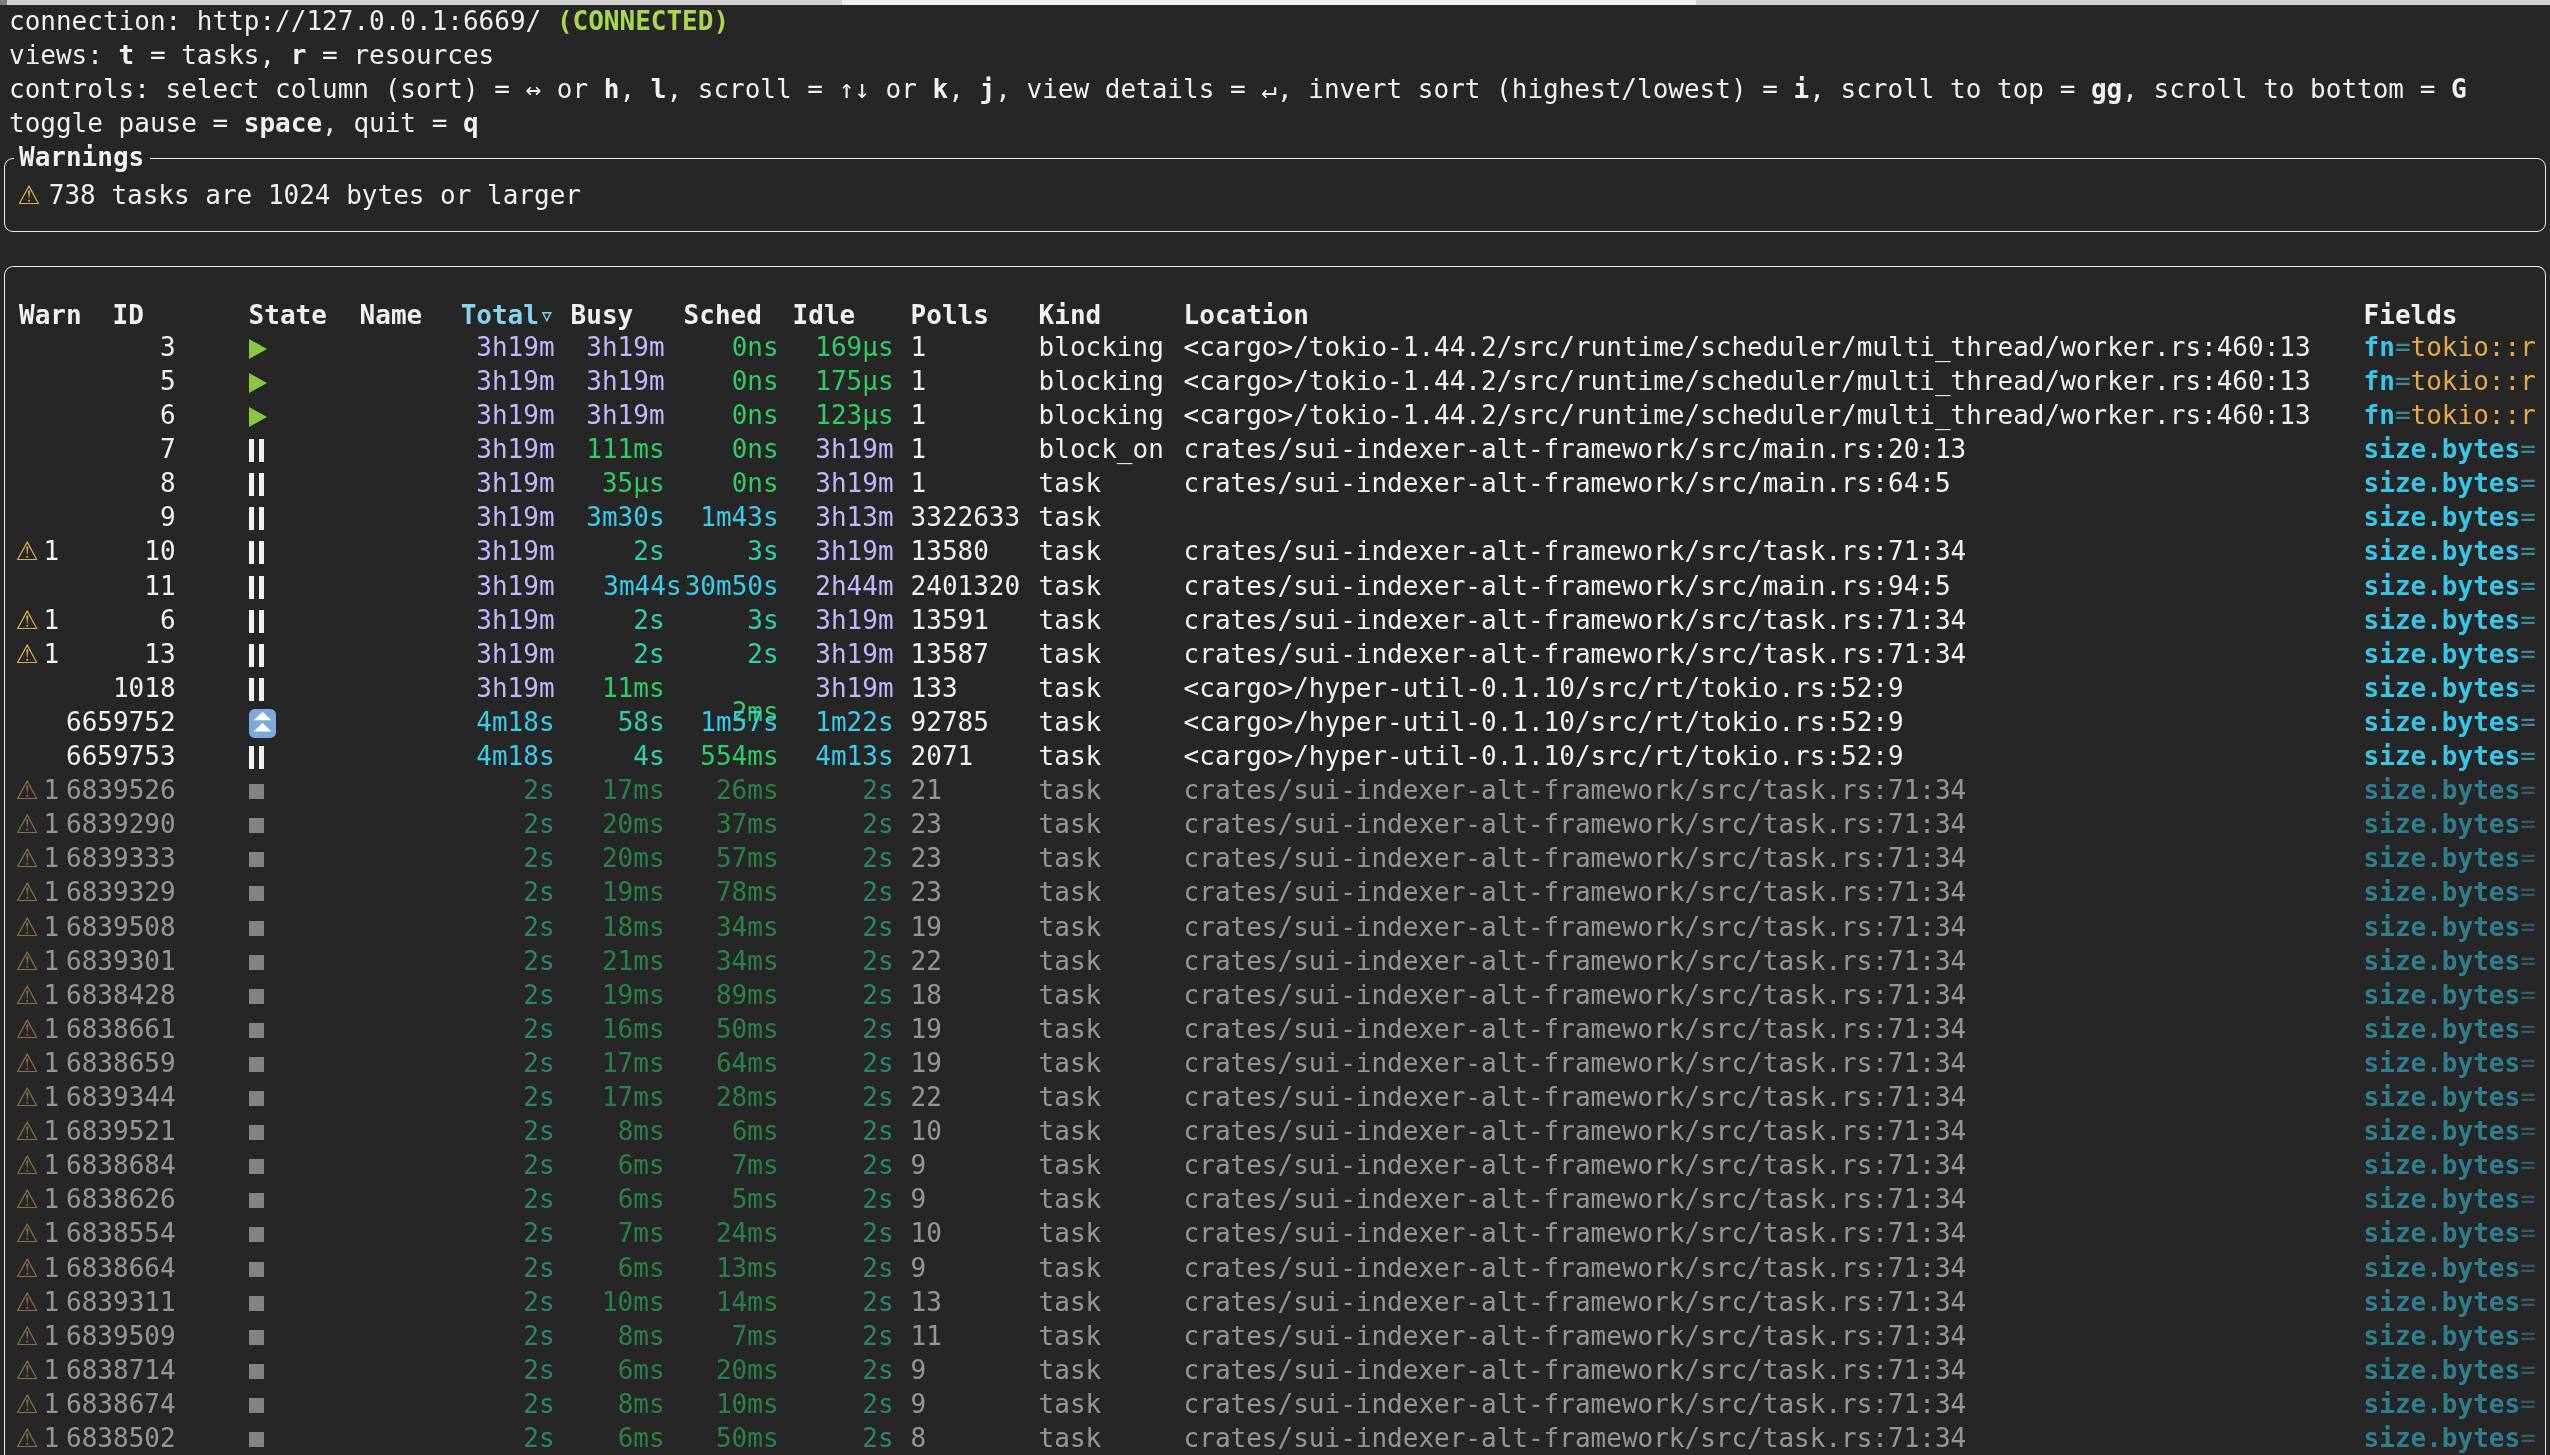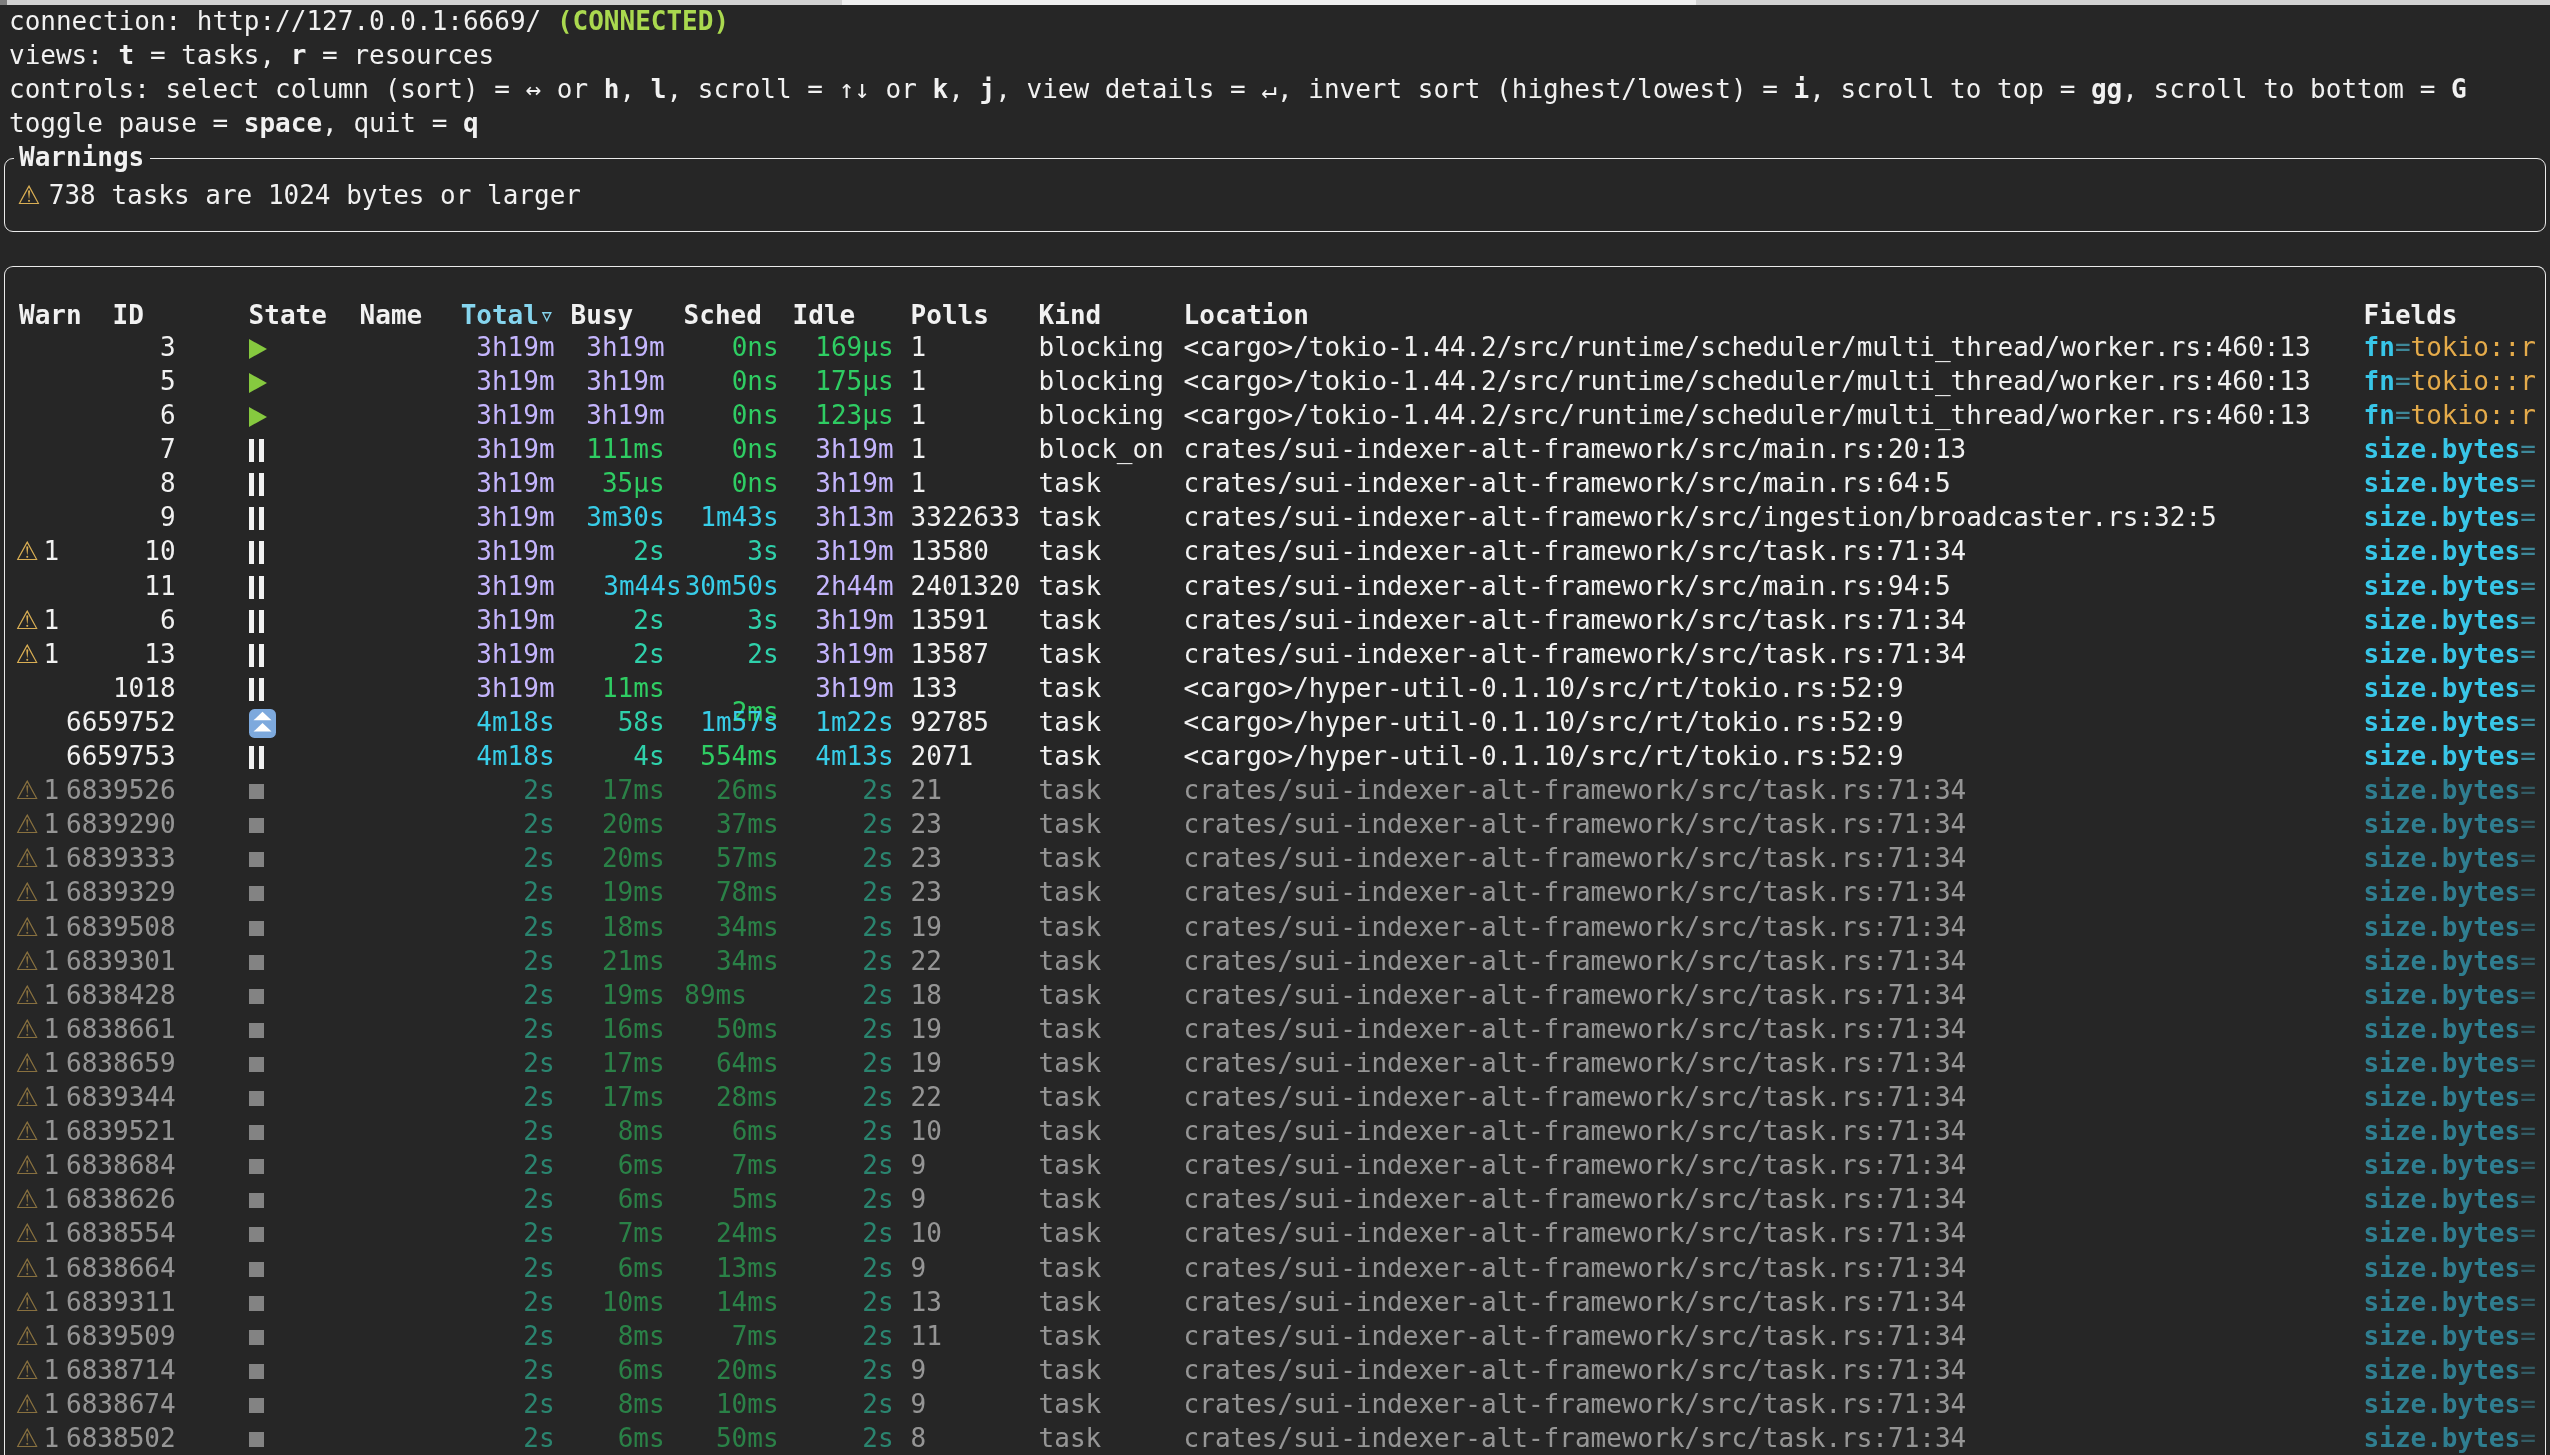--- a/index.html
+++ b/index.html
@@ -146,21 +146,20 @@
       </div>
       <div class="trow" style="top: 233px;">
         <span class="cell num" style="left: 36px; width: 135px;">9</span>
         <span class="cell" style="left: 244px;"><span class="i-pause"></span></span>
         <span class="cell num u-h" style="left: 406px; width: 144px;">3h19m</span>
         <span class="cell num u-m" style="left: 534px; width: 126px;">3m30s</span>
         <span class="cell num u-m" style="left: 648px; width: 126px;">1m43s</span>
         <span class="cell num u-h" style="left: 763px; width: 126px;">3h13m</span>
         <span class="cell" style="left: 906px;">3322633</span>
         <span class="cell" style="left: 1034px;">task</span>
-        <span class="cell" style="left: 1179px;">crates/sui-indexer-alt-framework/src/ingestion/broadcaster.rs:32:5</span>
         <span class="cell" style="left: 2359px;"><span class="fk">size.bytes</span><span class="feq">=</span></span>
       </div>
       <div class="trow" style="top: 267px;">
         <span class="cell wtri" style="left: 10.8px;">⚠</span>
         <span class="cell" style="left: 39px;">1</span>
         <span class="cell num" style="left: 36px; width: 135px;">10</span>
         <span class="cell" style="left: 244px;"><span class="i-pause"></span></span>
         <span class="cell num u-h" style="left: 406px; width: 144px;">3h19m</span>
         <span class="cell num u-s" style="left: 534px; width: 126px;">2s</span>
         <span class="cell num u-s" style="left: 648px; width: 126px;">3s</span>
@@ -334,21 +333,21 @@
         <span class="cell" style="left: 1179px;">crates/sui-indexer-alt-framework/src/task.rs:71:34</span>
         <span class="cell" style="left: 2359px;"><span class="fk">size.bytes</span><span class="feq">=</span></span>
       </div>
       <div class="trow dim" style="top: 711px;">
         <span class="cell wtri" style="left: 10.8px;">⚠</span>
         <span class="cell" style="left: 39px;">1</span>
         <span class="cell num" style="left: 36px; width: 135px;">6838428</span>
         <span class="cell" style="left: 244px;"><span class="i-stop"></span></span>
         <span class="cell num u-s" style="left: 406px; width: 144px;">2s</span>
         <span class="cell num u-ms" style="left: 534px; width: 126px;">19ms</span>
-        <span class="cell num u-ms" style="left: 648px; width: 126px; text-align: center;">89ms</span>
+        <span class="cell num u-ms" style="left: 648px; width: 126px;">89ms</span>
         <span class="cell num u-s" style="left: 763px; width: 126px;">2s</span>
         <span class="cell" style="left: 906px;">18</span>
         <span class="cell" style="left: 1034px;">task</span>
         <span class="cell" style="left: 1179px;">crates/sui-indexer-alt-framework/src/task.rs:71:34</span>
         <span class="cell" style="left: 2359px;"><span class="fk">size.bytes</span><span class="feq">=</span></span>
       </div>
       <div class="trow dim" style="top: 745px;">
         <span class="cell wtri" style="left: 10.8px;">⚠</span>
         <span class="cell" style="left: 39px;">1</span>
         <span class="cell num" style="left: 36px; width: 135px;">6838661</span>

